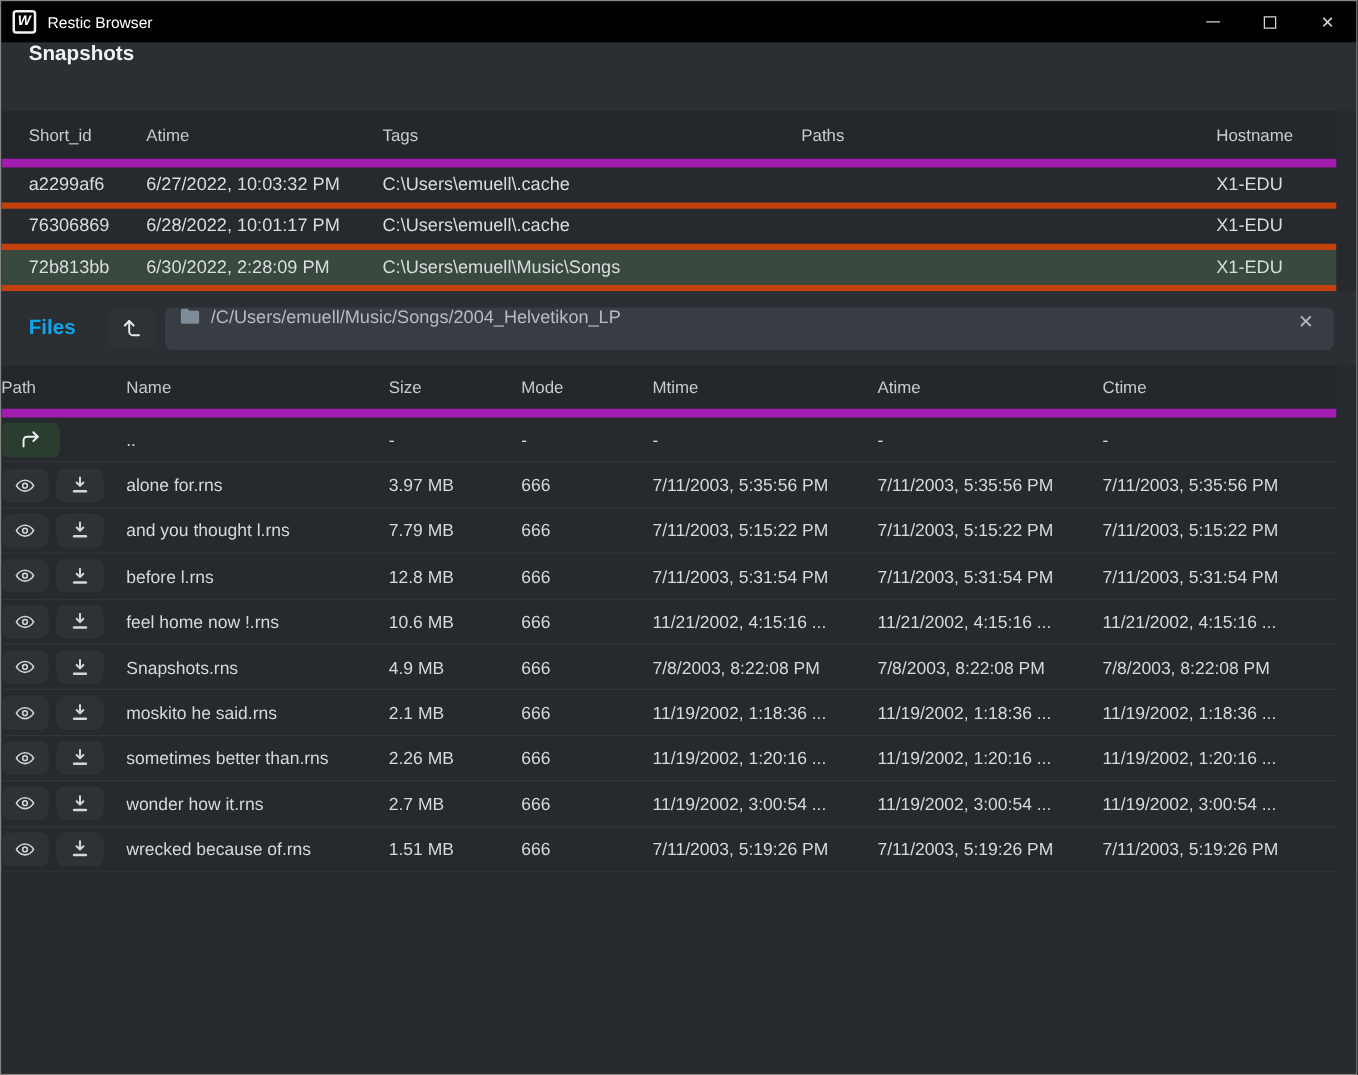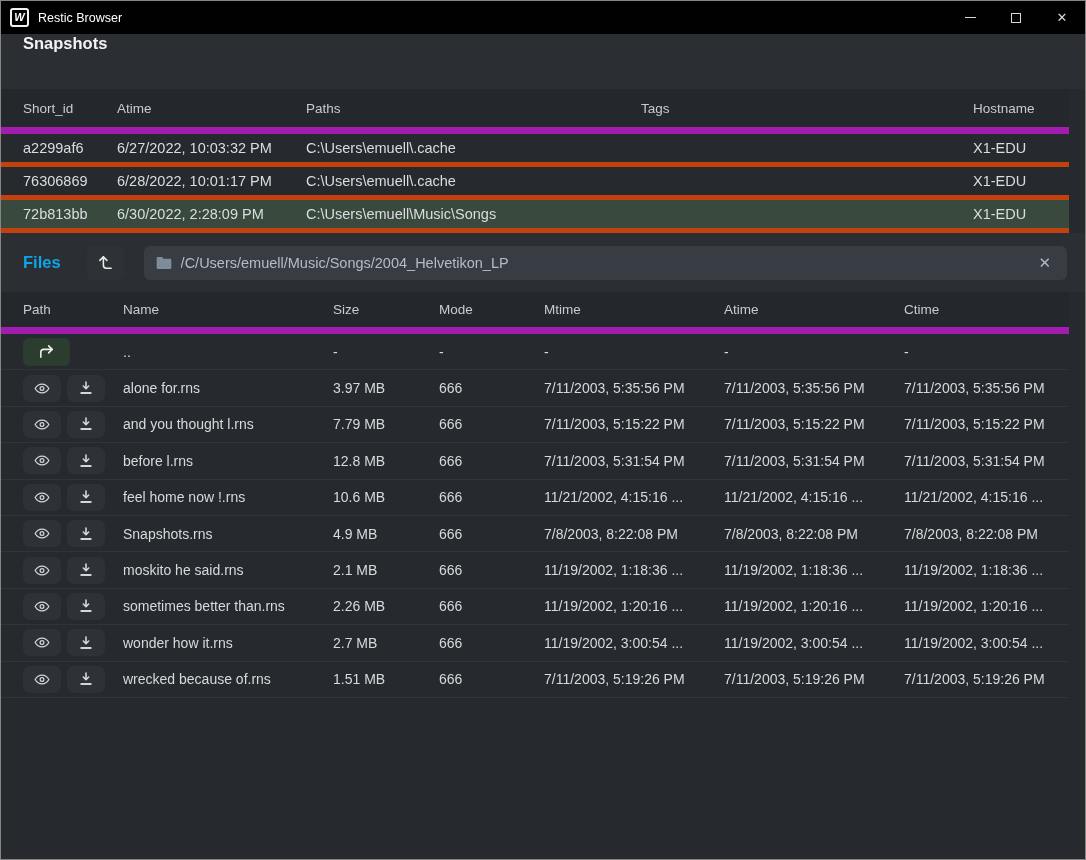--- a/index.html
+++ b/index.html
@@ -51,42 +51,42 @@
   
   .section-head {
     height: 55px; flex: 0 0 55px; background: #2b2e32;
     display: flex; align-items: flex-start; padding: 0 22px;
   }
   .section-title { color: #f2f3f4; font-weight: 700; font-size: 16.5px; }
 
   
   .tbl { margin-right: 16px; }
   .snap-grid { display: grid; grid-template-columns: 94px 189px 335px 332px 1fr; align-items: center; padding-left: 22px; }
-  .file-grid { display: grid; grid-template-columns: 100px 210px 106px 105px 180px 180px 1fr; align-items: center; padding-left: 22px; }
+  .file-grid { display: grid; grid-template-columns: 100px 210px 106px 105px 180px 180px 1fr; align-items: center; }
 
   .col-head { height: 45px; background: #24272b; color: #c7ccd1; font-size: 13.5px; border-bottom: 7px solid #a21caf; }
   .file-col-head { height: 42px; }
 
   .snap-row { height: 33px; font-size: 14.5px; color: #dadde0; border-bottom: 5px solid #c2410c; cursor: default; }
   .snap-row.selected { background: #39493e; }
 
   .file-row { height: 36.4px; font-size: 14px; color: #d7dadd; border-bottom: 1px solid #31353a; }
   .file-row .cell, .snap-row .cell { overflow: hidden; white-space: nowrap; text-overflow: ellipsis; padding-right: 10px; }
 
   
   .files-bar { height: 59px; flex: 0 0 59px; background: #2b2e32; display: flex; align-items: center; padding: 0 18px 0 22px; }
   .files-title { color: #0ea5e9; font-weight: 700; font-size: 16.5px; }
   .up-btn {
     margin-left: 26px; width: 37px; height: 34px; border: none; border-radius: 6px;
     background: #2e3236; display: flex; align-items: center; justify-content: center; cursor: pointer;
     flex: 0 0 37px;
   }
   .pathbar {
-    margin-left: 20px; flex: 1; height: 34px; background: #383d43; border-radius: 6px;
-    display: flex; align-items: center; padding: 0 10px 0 12px;
+    margin-left: 8px; flex: 1; height: 34px; background: #383d43; border-radius: 6px;
+    display: flex; align-items: flex-start; padding: 0 10px 0 12px;
   }
   .pathbar input {
     flex: 1; background: transparent; border: none; outline: none;
     color: #b6bcc3; font-size: 14.5px; font-family: inherit; margin-left: 9px;
   }
   .clear-btn { background: none; border: none; color: #b4b9be; font-size: 15px; cursor: pointer; padding: 2px 6px; }
 
   
   .actions { display: flex; gap: 6px; }
   .icon-btn {
@@ -122,22 +122,22 @@
 
 
   <div class="section-head">
     <div class="section-title">Snapshots</div>
   </div>
 
   <div class="tbl">
     <div class="snap-grid col-head">
       <div class="cell">Short_id</div>
       <div class="cell">Atime</div>
+      <div class="cell">Tags</div>
       <div class="cell">Paths</div>
-      <div class="cell">Tags</div>
       <div class="cell">Hostname</div>
     </div>
     <div id="snap-rows">
         <div class="snap-grid snap-row">
     <div class="cell">a2299af6</div>
     <div class="cell">6/27/2022, 10:03:32 PM</div>
     <div class="cell">C:\Users\emuell\.cache</div>
     <div class="cell"></div>
     <div class="cell">X1-EDU</div>
   </div>

